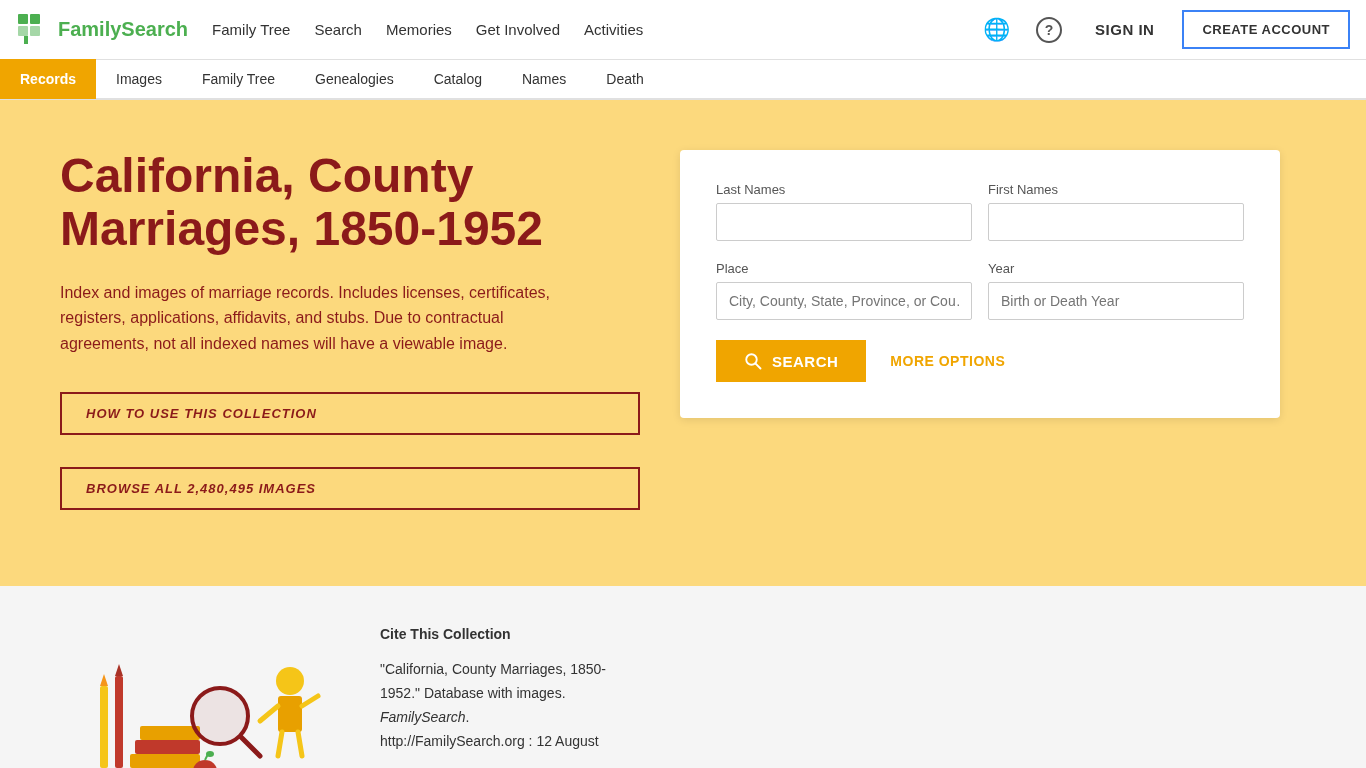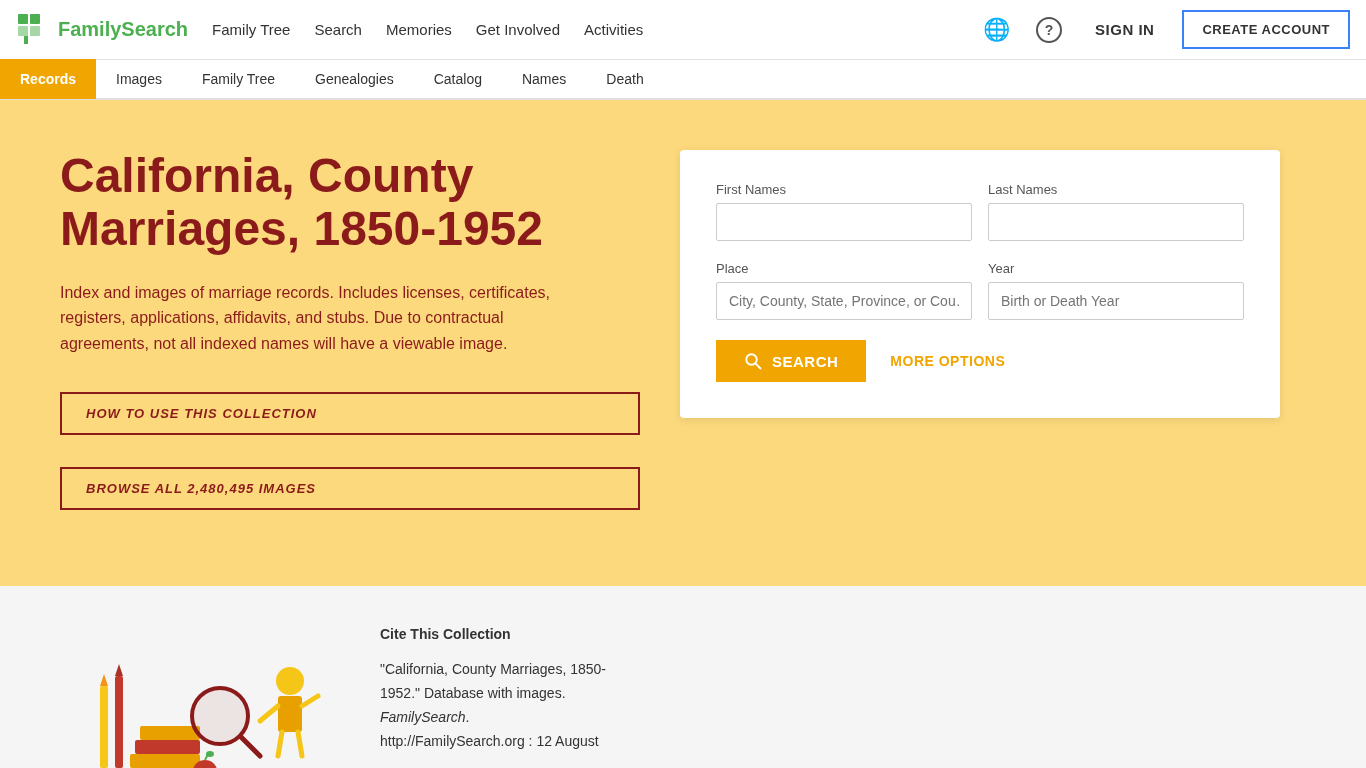--- a/index.html
+++ b/index.html
@@ -308,25 +308,25 @@
     <div style="display:flex;flex-direction:column;gap:0;">
       <button class="btn-outline-dark">HOW TO USE THIS COLLECTION</button>
       <div style="height:16px;"></div>
       <button class="btn-outline-dark">BROWSE ALL 2,480,495 IMAGES</button>
     </div>
   </div>
 
   <div class="search-card">
     <div class="search-row">
       <div class="form-group">
-        <label>First Names</label>
+        <label>Last Names</label>
         <input type="text" style="">
       </div>
       <div class="form-group">
-        <label>Last Names</label>
+        <label>First Names</label>
         <input type="text" style="">
       </div>
     </div>
     <div class="search-row">
       <div class="form-group">
         <label>Place</label>
         <input type="text" placeholder="City, County, State, Province, or Cou…" style="">
       </div>
       <div class="form-group">
         <label>Year</label>

